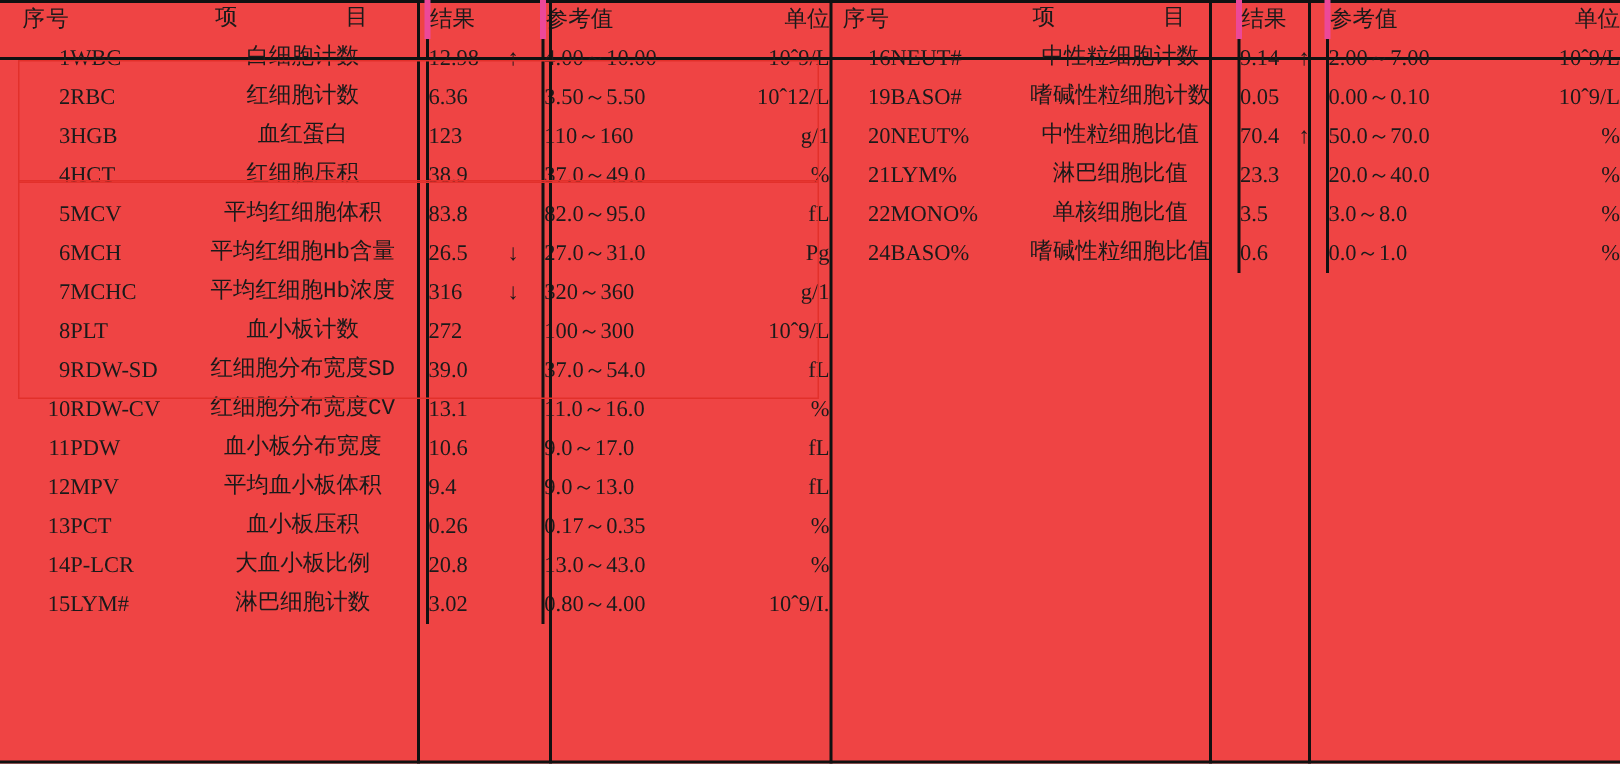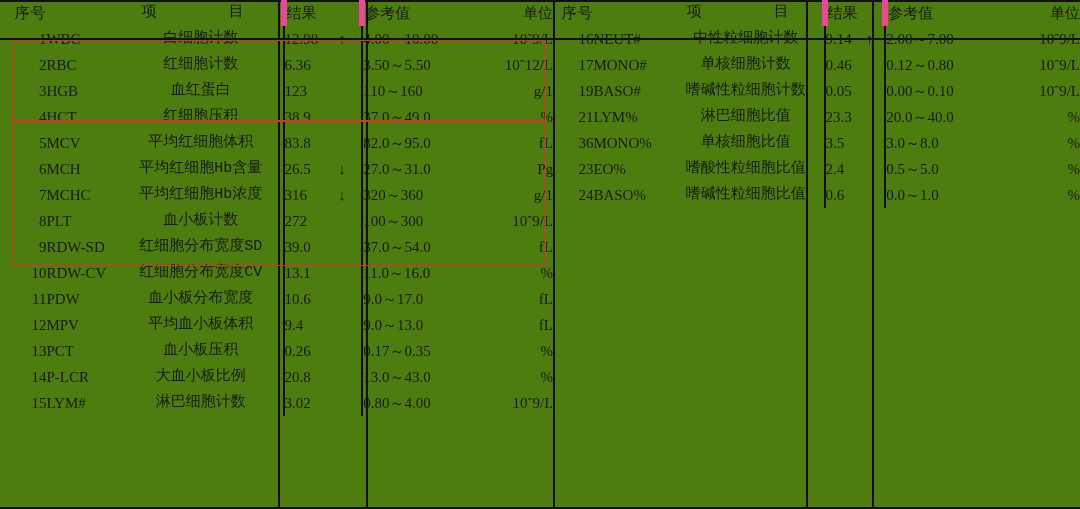--- a/index.html
+++ b/index.html
@@ -12,21 +12,21 @@
     height: 509px;
     font-family: "Liberation Serif", serif;
     color: #1a1a1a;
     overflow: hidden;
   }
   .sheet {
     position: relative;
     width: 1080px;
     height: 509px;
     box-sizing: border-box;
-    background: #4d7c0f;
+    background: #ef4444;
     padding-left: 42px;
   }
   
   .hline {
     position: absolute;
     left: 0;
     width: 1080px;
     height: 2px;
     background: #111;
   }
@@ -81,21 +81,21 @@
 
   
   .r .c-no   { width: 40px; }
   .r .c-abbr { width: 74px; }
   .r .c-name { width: 152px; }
   .r .c-val  { width: 54px; }
   .r .c-flag { width: 16px; }
   .r .c-ref  { width: 116px; }
   .r .c-unit { width: 74px; }
   .hdr-sep {
-    border-left: 6px solid #ec4899;
+    border-left: 4px solid #ec4899;
   }
   .head-no   { letter-spacing: 1px; }
   .head-item { letter-spacing: 14px; padding-left: 10px;}
 
   .arrow { font-size: 13px; }
 
   
   .redbox {
     position: absolute;
     border: 1px solid #e2302b;
@@ -282,62 +282,53 @@
           <tr>
             <td class="c-no">16</td>
             <td class="c-abbr">NEUT#</td>
             <td class="c-name">中性粒细胞计数</td>
             <td class="c-val sep-left">9.14</td>
             <td class="c-flag arrow">↑</td>
             <td class="c-ref sep-left">2.00～7.00</td>
             <td class="c-unit">10ˆ9/L</td>
           </tr>
           <tr>
-            <td class="c-no">17</td>
-            <td class="c-abbr">MONO#</td>
-            <td class="c-name">单核细胞计数</td>
-            <td class="c-val sep-left">0.46</td>
-            <td class="c-flag arrow"></td>
-            <td class="c-ref sep-left">0.12～0.80</td>
-            <td class="c-unit">10ˆ9/L</td>
-          </tr>
-          <tr>
             <td class="c-no">19</td>
             <td class="c-abbr">BASO#</td>
             <td class="c-name">嗜碱性粒细胞计数</td>
             <td class="c-val sep-left">0.05</td>
             <td class="c-flag arrow"></td>
             <td class="c-ref sep-left">0.00～0.10</td>
             <td class="c-unit">10ˆ9/L</td>
           </tr>
           <tr>
+            <td class="c-no">20</td>
+            <td class="c-abbr">NEUT%</td>
+            <td class="c-name">中性粒细胞比值</td>
+            <td class="c-val sep-left">70.4</td>
+            <td class="c-flag arrow">↑</td>
+            <td class="c-ref sep-left">50.0～70.0</td>
+            <td class="c-unit">%</td>
+          </tr>
+          <tr>
             <td class="c-no">21</td>
             <td class="c-abbr">LYM%</td>
             <td class="c-name">淋巴细胞比值</td>
             <td class="c-val sep-left">23.3</td>
             <td class="c-flag arrow"></td>
             <td class="c-ref sep-left">20.0～40.0</td>
             <td class="c-unit">%</td>
           </tr>
           <tr>
-            <td class="c-no">36</td>
+            <td class="c-no">22</td>
             <td class="c-abbr">MONO%</td>
             <td class="c-name">单核细胞比值</td>
             <td class="c-val sep-left">3.5</td>
             <td class="c-flag arrow"></td>
             <td class="c-ref sep-left">3.0～8.0</td>
-            <td class="c-unit">%</td>
-          </tr>
-          <tr>
-            <td class="c-no">23</td>
-            <td class="c-abbr">EO%</td>
-            <td class="c-name">嗜酸性粒细胞比值</td>
-            <td class="c-val sep-left">2.4</td>
-            <td class="c-flag arrow"></td>
-            <td class="c-ref sep-left">0.5～5.0</td>
             <td class="c-unit">%</td>
           </tr>
           <tr>
             <td class="c-no">24</td>
             <td class="c-abbr">BASO%</td>
             <td class="c-name">嗜碱性粒细胞比值</td>
             <td class="c-val sep-left">0.6</td>
             <td class="c-flag arrow"></td>
             <td class="c-ref sep-left">0.0～1.0</td>
             <td class="c-unit">%</td>

